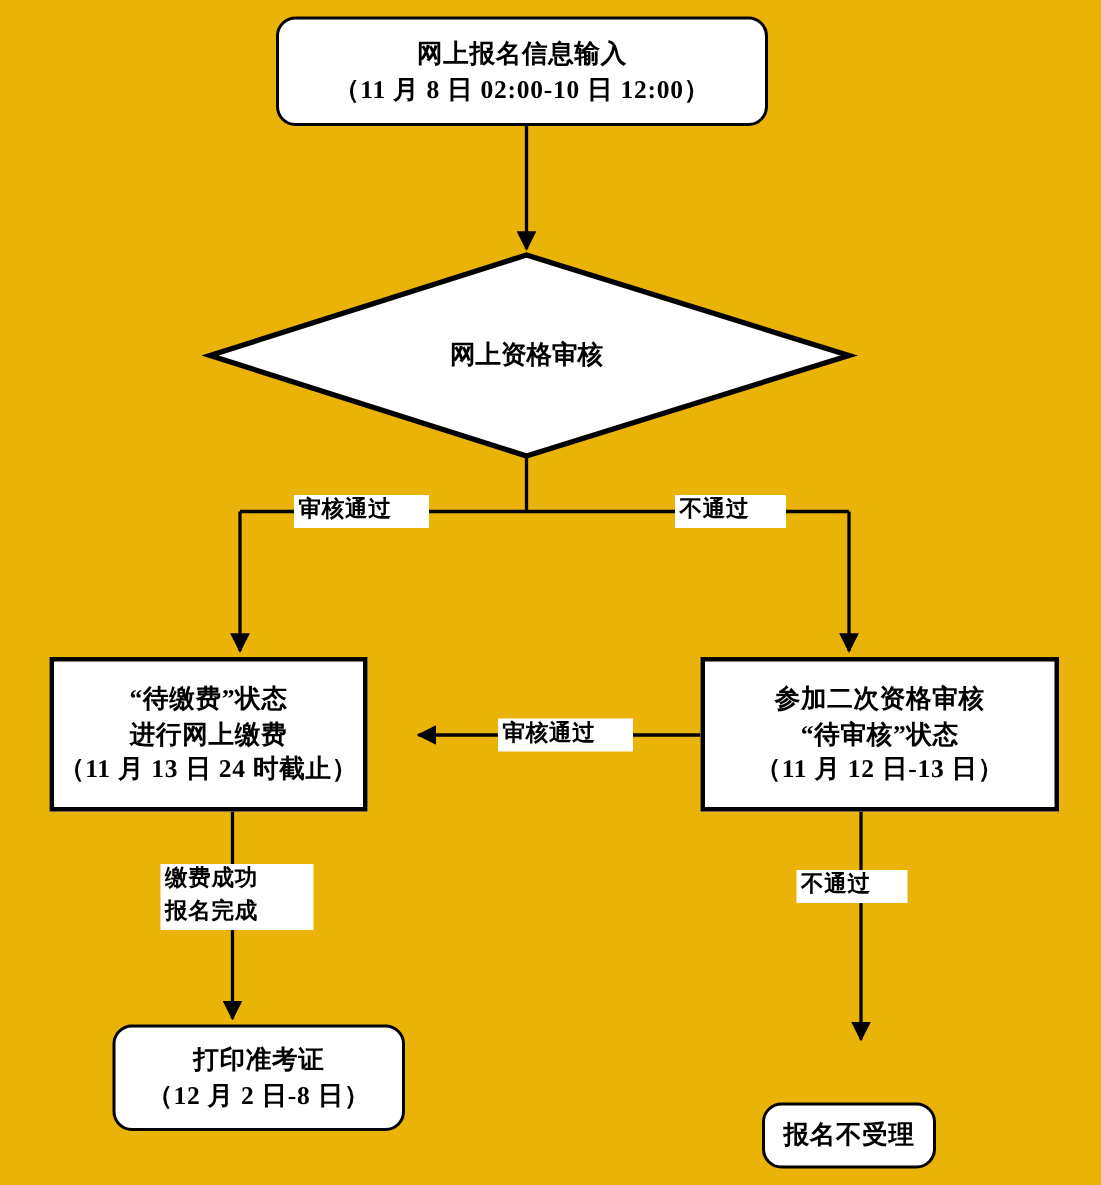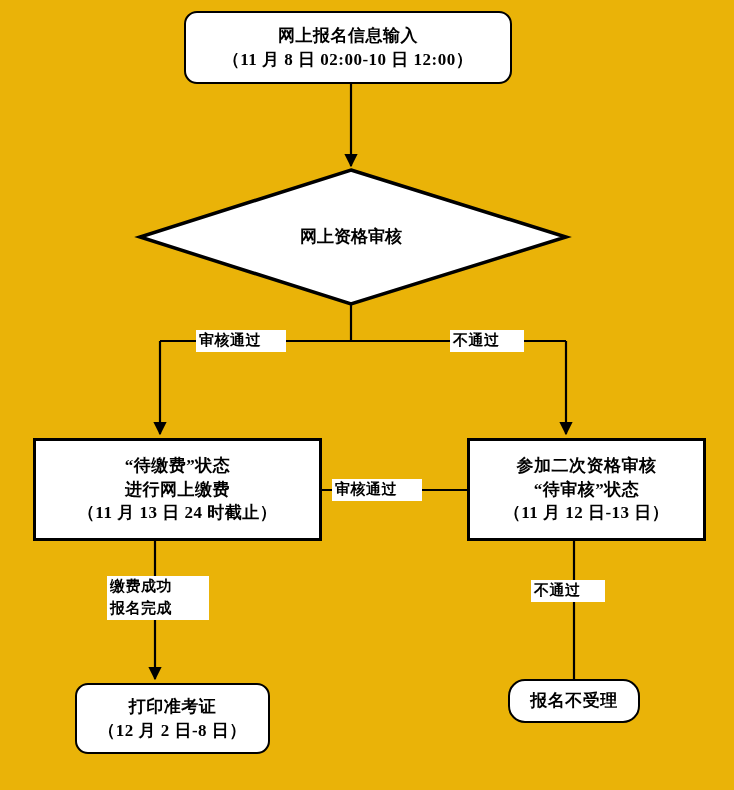--- a/index.html
+++ b/index.html
@@ -103,38 +103,38 @@
 
   <div class="node rounded" style="left:184px; top:11px; width:328px; height:73px;">
     <span class="line">网上报名信息输入</span>
     <span class="line">（11 月 8 日 02:00-10 日 12:00）</span>
   </div>
 
   <div class="diamond-text" style="left:181px; top:197px; width:340px; height:80px;">
     <span class="line" style="font-weight:700;font-size:17px;line-height:1.5;">网上资格审核</span>
   </div>
 
-  <div class="node rect" style="left:33px; top:438px; width:289px; height:103px;">
+  <div class="node rect" style="left:33px; top:438px; width:212px; height:103px;">
     <span class="line">“待缴费”状态</span>
     <span class="line">进行网上缴费</span>
     <span class="line">（11 月 13 日 24 时截止）</span>
   </div>
 
   <div class="node rect" style="left:467px; top:438px; width:239px; height:103px;">
     <span class="line">参加二次资格审核</span>
     <span class="line">“待审核”状态</span>
     <span class="line">（11 月 12 日-13 日）</span>
   </div>
 
   <div class="node rounded" style="left:75px; top:683px; width:195px; height:71px;">
     <span class="line">打印准考证</span>
     <span class="line">（12 月 2 日-8 日）</span>
   </div>
 
-  <div class="node rounded" style="left:508px; top:679px; width:132px; height:44px;border-radius:17px;">
+  <div class="node rounded" style="left:508px; top:735px; width:116px; height:44px;">
     <span class="line">报名不受理</span>
   </div>
 
   <div class="edge-label" style="left:196px; top:330px; width:84px;">审核通过</div>
 
   <div class="edge-label" style="left:450px; top:330px; width:68px;">不通过</div>
 
   <div class="edge-label" style="left:332px; top:479px; width:84px;">审核通过</div>
 
   <div class="edge-label" style="left:531px; top:580px; width:68px;">不通过</div>

